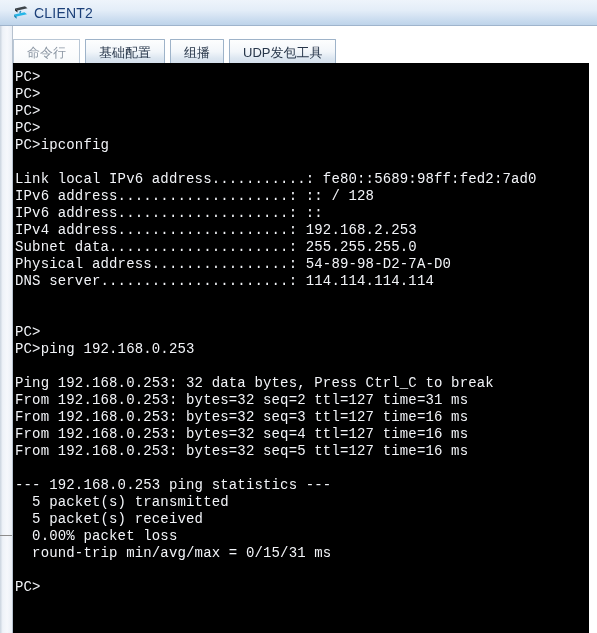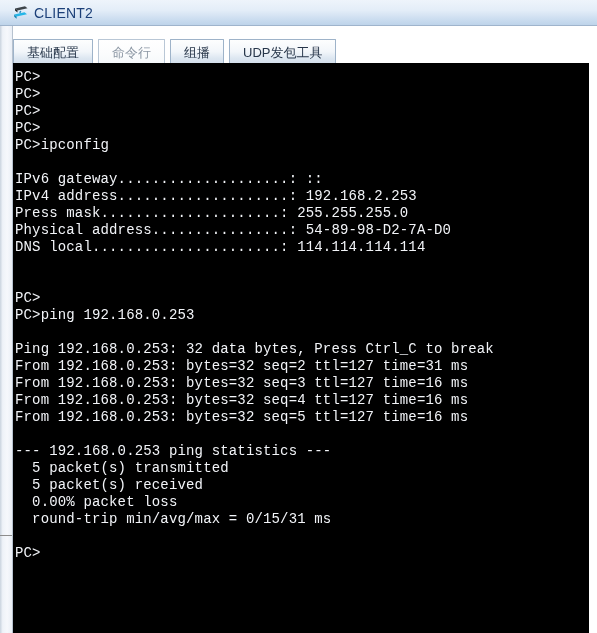--- a/index.html
+++ b/index.html
@@ -171,46 +171,48 @@
         <path d="M3.2 11.5 L13.5 9.3 L16 11.2 L5.6 13.6 Z" fill="#24b6e8"></path>
         <path d="M3.2 11.5 L5.6 13.6 L5.6 15.8 L3.2 13.8 Z" fill="#1488b8"></path>
         <path d="M9.2 7.4 L10.4 8.4 L9.2 10.6 L8.2 9.6 Z" fill="#2a8fc4"></path>
       </svg>
     </span>
     <span class="title-text">CLIENT2</span>
   </div>
 
   <div class="tabstrip">
     <div class="tabs">
+      <div class="tab active">命令行</div>
       <div class="tab">基础配置</div>
-      <div class="tab active">命令行</div>
       <div class="tab">组播</div>
       <div class="tab">UDP发包工具</div>
     </div>
   </div>
   <div class="tabstrip-right"></div>
   <div class="tab-underline"></div>
 
   <div class="left-rail">
     <div class="rail-mark"></div>
   </div>
 
   <div class="terminal">
     <div class="term-inner">
       <div class="term-line">PC&gt;</div>
       <div class="term-line">PC&gt;</div>
       <div class="term-line">PC&gt;</div>
       <div class="term-line">PC&gt;</div>
       <div class="term-line">PC&gt;ipconfig</div>
       <div class="term-line blank"></div>
-      <div class="term-line">IPv6 gateway....................: ::</div>
+      <div class="term-line">Link local IPv6 address...........: fe80::5689:98ff:fed2:7ad0</div>
+      <div class="term-line">IPv6 address....................: :: / 128</div>
+      <div class="term-line">IPv6 address....................: ::</div>
       <div class="term-line">IPv4 address....................: 192.168.2.253</div>
-      <div class="term-line">Press mask.....................: 255.255.255.0</div>
+      <div class="term-line">Subnet data.....................: 255.255.255.0</div>
       <div class="term-line">Physical address................: 54-89-98-D2-7A-D0</div>
-      <div class="term-line">DNS local......................: 114.114.114.114</div>
+      <div class="term-line">DNS server......................: 114.114.114.114</div>
       <div class="term-line blank"></div>
       <div class="term-line blank"></div>
       <div class="term-line">PC&gt;</div>
       <div class="term-line">PC&gt;ping 192.168.0.253</div>
       <div class="term-line blank"></div>
       <div class="term-line">Ping 192.168.0.253: 32 data bytes, Press Ctrl_C to break</div>
       <div class="term-line">From 192.168.0.253: bytes=32 seq=2 ttl=127 time=31 ms</div>
       <div class="term-line">From 192.168.0.253: bytes=32 seq=3 ttl=127 time=16 ms</div>
       <div class="term-line">From 192.168.0.253: bytes=32 seq=4 ttl=127 time=16 ms</div>
       <div class="term-line">From 192.168.0.253: bytes=32 seq=5 ttl=127 time=16 ms</div>

